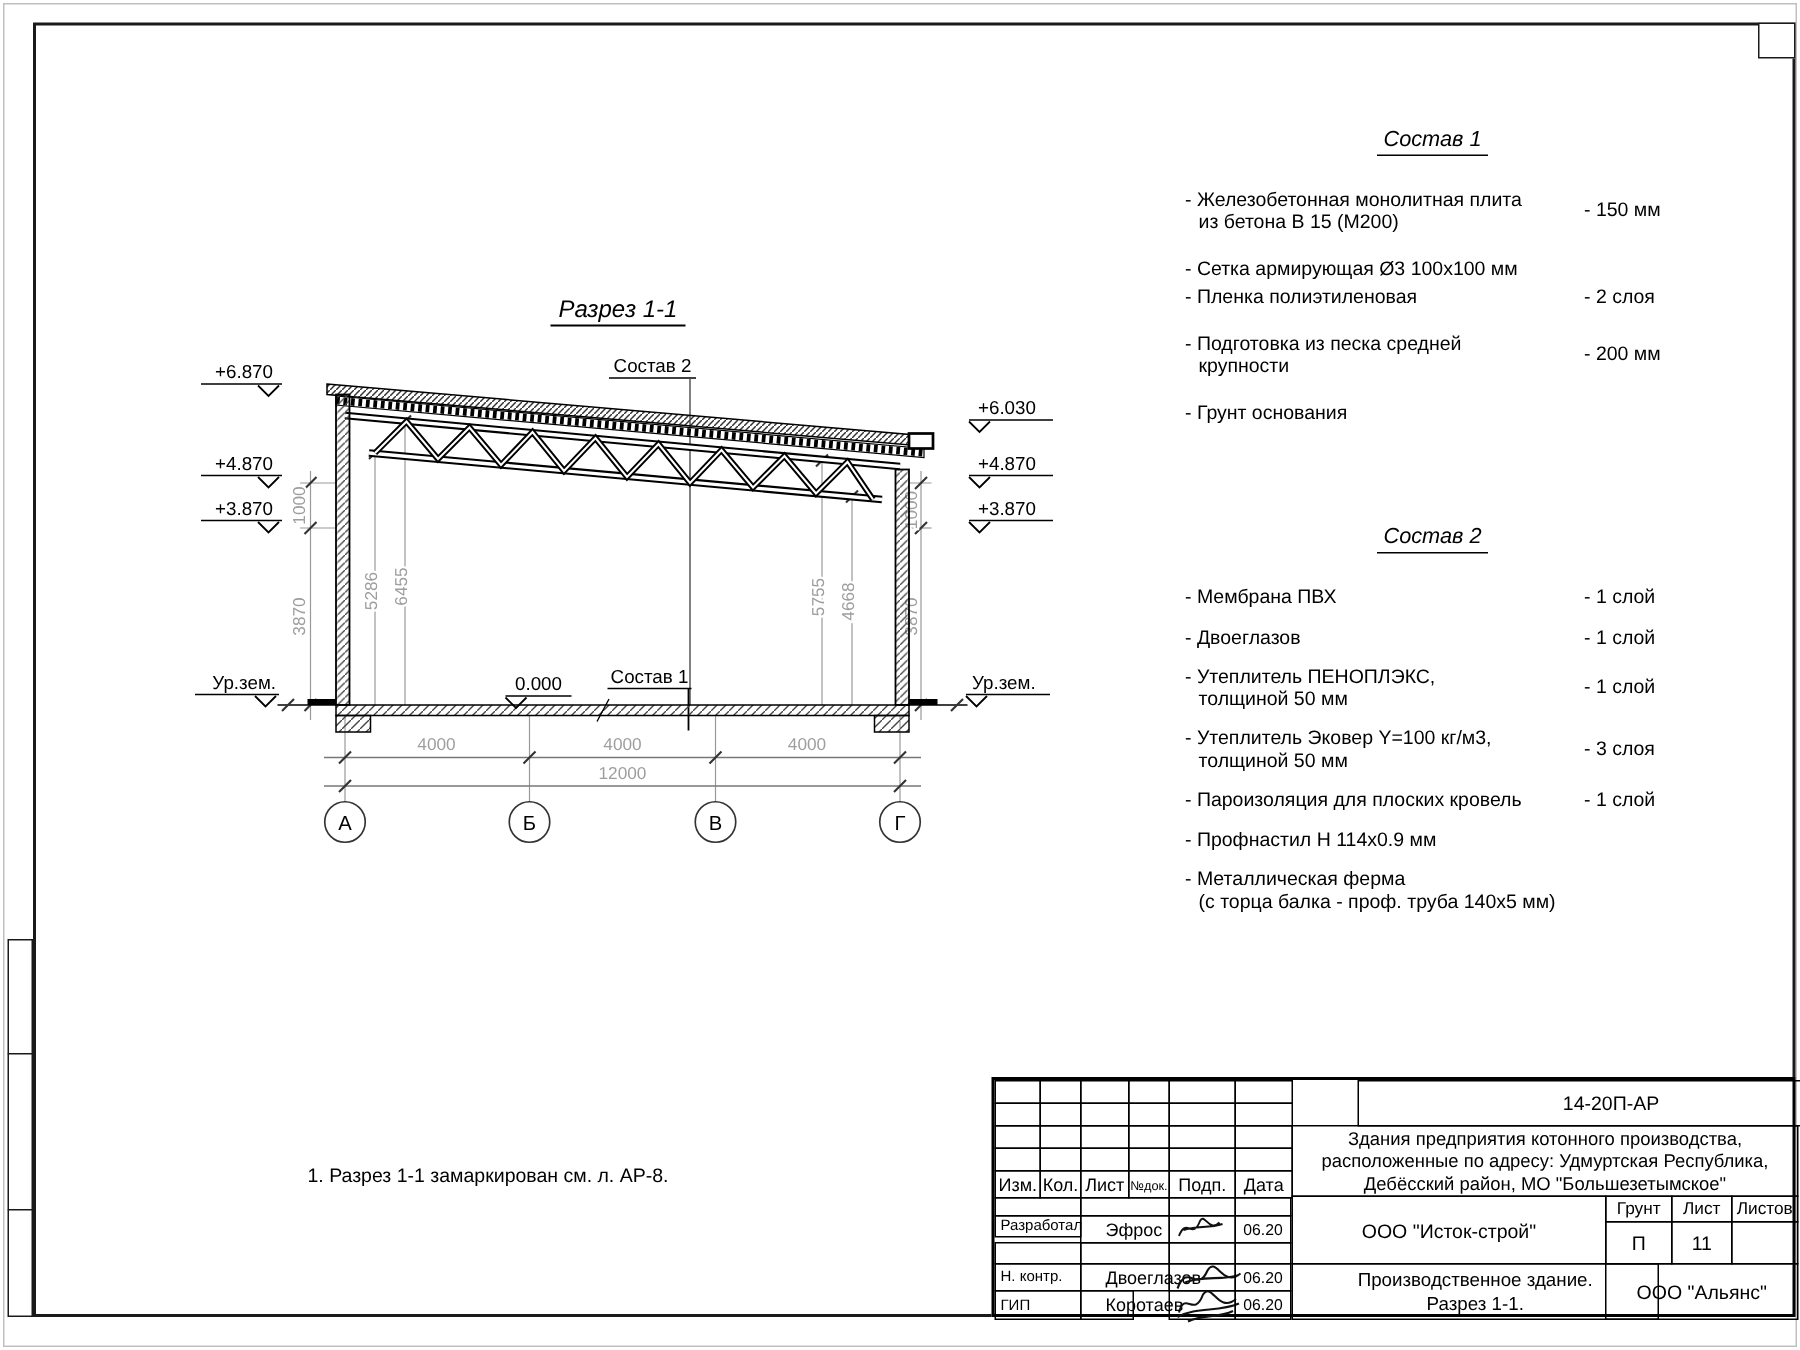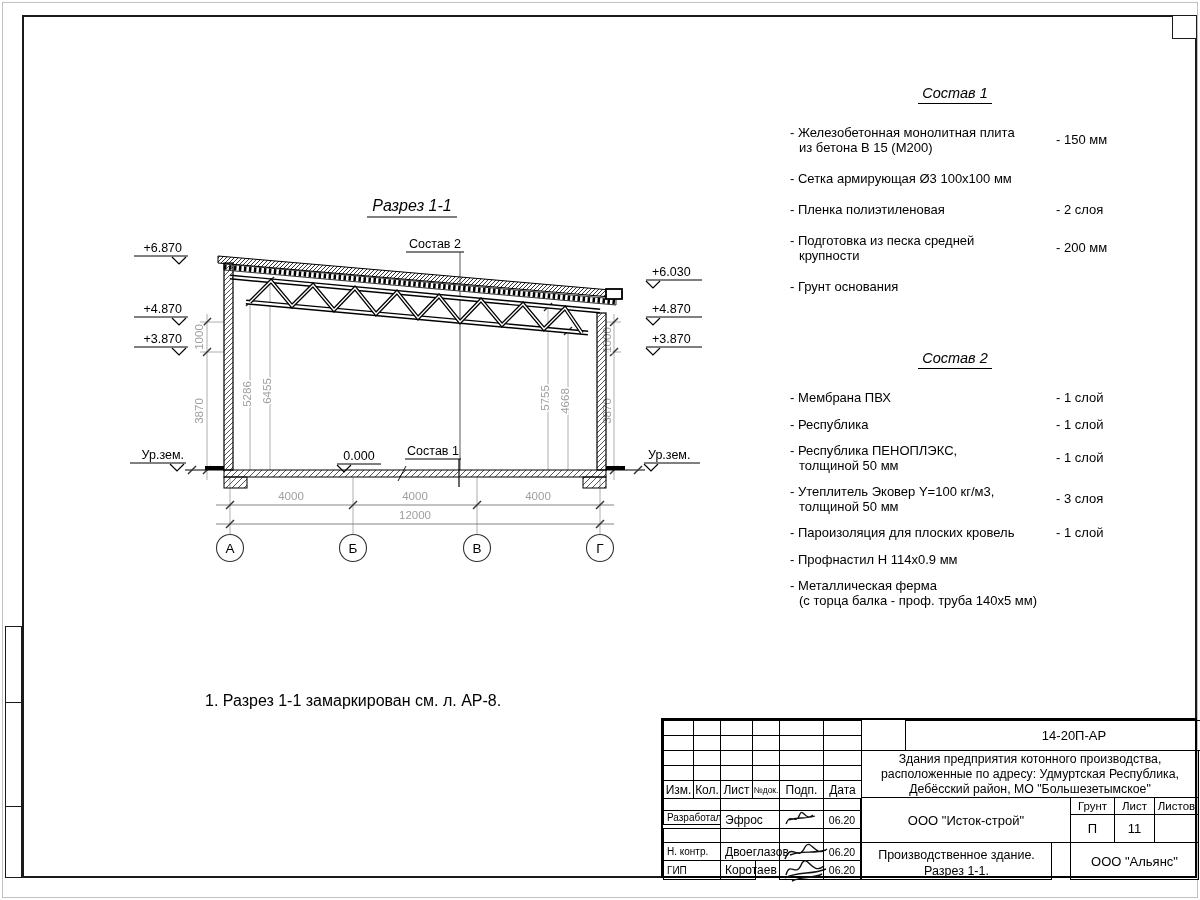--- a/index.html
+++ b/index.html
@@ -11,30 +11,30 @@
   .margin-box{position:absolute;border:1.5px solid #1a1a1a;box-sizing:border-box;background:#fff;width:17px;left:5px;}
 
   
   .spec{position:absolute;width:330px;}
   .spec-title{width:fit-content;margin:0 auto 22px auto;font-style:italic;font-size:14.5px;
               border-bottom:1px solid #000;padding:0 4px 2px 4px;}
   .sn-item{display:flex;justify-content:space-between;align-items:center;font-size:13px;line-height:14.5px;}
   .sn-text{width:252px;}
   .sn-text div:not(:first-child){padding-left:9px;}
   .sn-val{width:64px;white-space:nowrap;}
-  .note{position:absolute;left:205px;top:692px;font-size:16px;}
+  .note{position:absolute;left:205px;top:776px;font-size:13px;}
 
   
   .tb{position:absolute;left:661px;top:718px;width:536px;height:160px;border:2px solid #000;box-sizing:border-box;background:#fff;}
   .tcell{position:absolute;border:1px solid #000;box-sizing:border-box;display:flex;align-items:center;justify-content:center;
          overflow:visible;background:transparent;}
   .thead{font-size:12px;}
   .thead.small{font-size:8.5px;}
   .trole{font-size:10px;justify-content:flex-start;padding-left:3px;}
-  .tname{font-size:12px;justify-content:flex-start;padding-left:4px;}
+  .tname{font-size:12px;justify-content:flex-start;padding-left:16px;}
   .tdate{font-size:10.5px;}
   .tb-doc{font-size:13px;margin-left:44px;}
   .tb-proj{font-size:12.3px;line-height:15px;text-align:center;flex-direction:column;}
   .tb-org{font-size:13px;}
   .tb-obj{font-size:12.5px;line-height:16px;text-align:center;flex-direction:column;}
   .tb-sh{font-size:11.5px;}
   .tb-sv{font-size:13px;}
   .sig-svg{position:absolute;left:2px;top:-4px;overflow:visible;}
 </style>
 </head>
@@ -230,21 +230,21 @@
   <div class="spec" style="left:790px;top:85px;">
     <div class="spec-title">Состав 1</div>
     <div class="sn-items">
         <div class="sn-item" style="margin-bottom: 17px;">
           <div class="sn-text">
             <div>- Железобетонная  монолитная плита</div>
             <div>из бетона В 15 (М200)</div>
           </div>
           <div class="sn-val">- 150 мм</div>
         </div>
-        <div class="sn-item" style="margin-bottom: 16px;">
+        <div class="sn-item" style="margin-bottom: 4px;">
           <div class="sn-text">
             <div>- Сетка армирующая Ø3 100х100 мм</div>
           </div>
           <div class="sn-val"></div>
         </div>
         <div class="sn-item" style="margin-bottom: 17px;">
           <div class="sn-text">
             <div>- Пленка полиэтиленовая</div>
           </div>
           <div class="sn-val">-  2 слоя</div>
@@ -268,27 +268,27 @@
     <div class="spec-title">Состав 2</div>
     <div class="sn-items">
         <div class="sn-item" style="margin-bottom: 12px;">
           <div class="sn-text">
             <div>- Мембрана ПВХ</div>
           </div>
           <div class="sn-val">- 1 слой</div>
         </div>
         <div class="sn-item" style="margin-bottom: 12px;">
           <div class="sn-text">
-            <div>- Республика</div>
+            <div>- Двоеглазов</div>
           </div>
           <div class="sn-val">- 1 слой</div>
         </div>
         <div class="sn-item" style="margin-bottom: 12px;">
           <div class="sn-text">
-            <div>- Республика ПЕНОПЛЭКС,</div>
+            <div>- Утеплитель ПЕНОПЛЭКС,</div>
             <div>толщиной 50 мм</div>
           </div>
           <div class="sn-val">- 1 слой</div>
         </div>
         <div class="sn-item" style="margin-bottom: 12px;">
           <div class="sn-text">
             <div>- Утеплитель Эковер Y=100 кг/м3,</div>
             <div>толщиной 50 мм</div>
           </div>
           <div class="sn-val">- 3 слоя</div>
@@ -398,19 +398,19 @@
       <div>расположенные по адресу: Удмуртская Республика,</div>
       <div>Дебёсский район, МО "Большезетымское"</div>
     </div>
     <div class="tcell tb-org" style="left:198px;top:77px;width:210px;height:46px;">ООО "Исток-строй"</div>
     <div class="tcell tb-sh" style="left:407px;top:77px;width:45px;height:18px;">Грунт</div>
     <div class="tcell tb-sh" style="left:451px;top:77px;width:41px;height:18px;">Лист</div>
     <div class="tcell tb-sh" style="left:491px;top:77px;width:45px;height:18px;">Листов</div>
     <div class="tcell tb-sv" style="left:407px;top:94px;width:45px;height:29px;">П</div>
     <div class="tcell tb-sv" style="left:451px;top:94px;width:41px;height:29px;">11</div>
     <div class="tcell tb-sv" style="left:491px;top:94px;width:45px;height:29px;"></div>
-    <div class="tcell tb-obj" style="left:198px;top:122px;width:191px;height:38px;justify-content:flex-end;">
+    <div class="tcell tb-obj" style="left:198px;top:122px;width:245px;height:38px;">
       <div>Производственное здание.</div>
       <div>Разрез 1-1.</div>
     </div>
     <div class="tcell tb-org" style="left:407px;top:122px;width:129px;height:38px;">ООО "Альянс"</div>
   </div>
 </div>
 
 </body></html>

